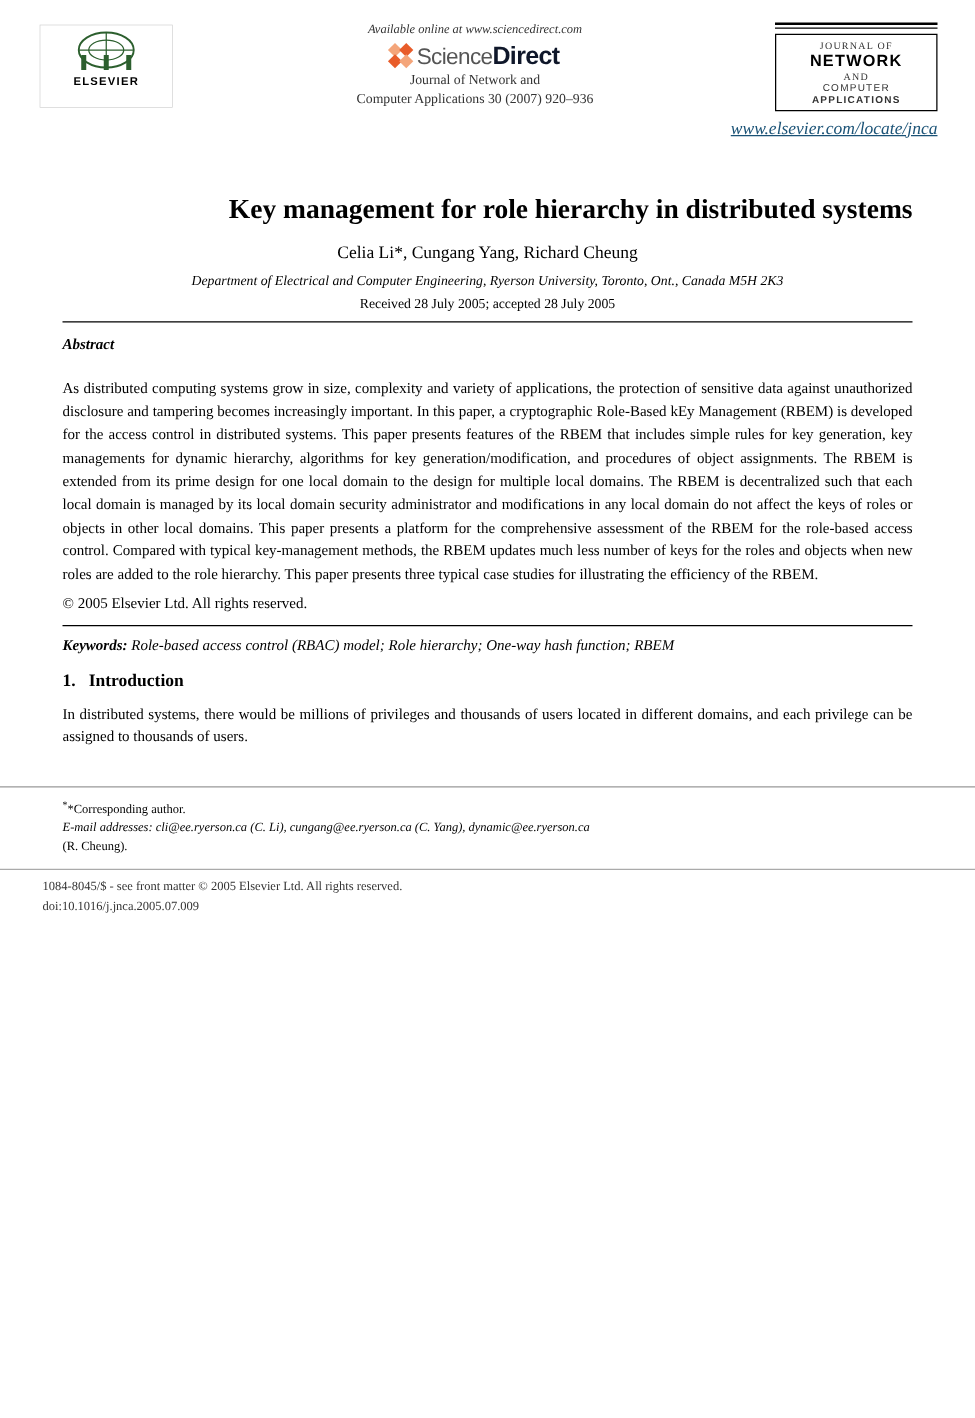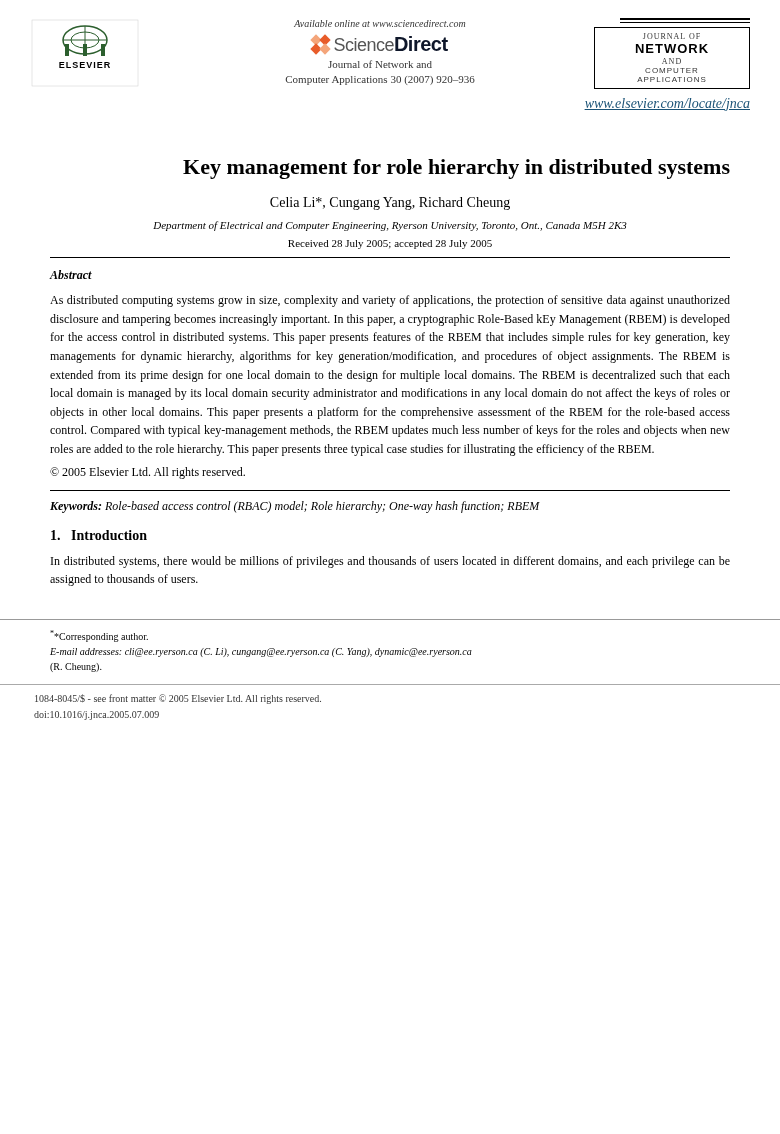--- a/index.html
+++ b/index.html
@@ -70,21 +70,21 @@
     .header-right {
       width: 140px;
       display: flex;
       flex-direction: column;
       align-items: flex-end;
     }
     .journal-box {
       border: 1.5px solid #000;
       padding: 4px 6px;
       text-align: center;
-      width: 156px;
+      width: 130px;
       margin-bottom: 4px;
     }
     .journal-box-title {
       font-size: 8px;
       color: #333;
       letter-spacing: 1px;
       text-transform: uppercase;
     }
     .journal-box-main {
       font-size: 13px;
@@ -101,20 +101,21 @@
       color: #333;
       text-transform: uppercase;
       letter-spacing: 1px;
     }
     .journal-box-sub2 {
       font-size: 8px;
       font-family: Arial, sans-serif;
       color: #333;
       text-transform: uppercase;
       letter-spacing: 1px;
+      font-weight: bold;
     }
     .elsevier-link {
       font-size: 14px;
       color: #1a5276;
       text-decoration: underline;
       font-style: italic;
       margin-top: 3px;
       align-self: flex-end;
     }
     .header-lines {
@@ -179,21 +180,21 @@
     }
 
     
     .abstract-section {
       margin: 10px 0;
     }
     .abstract-title {
       font-size: 12px;
       font-style: italic;
       font-weight: bold;
-      margin-bottom: 8px;
+      margin-bottom: 18px;
       font-family: "Times New Roman", Times, serif;
     }
     .abstract-text {
       font-size: 12px;
       text-align: justify;
       line-height: 1.55;
       font-family: "Times New Roman", Times, serif;
     }
     .copyright {
       font-size: 12px;

